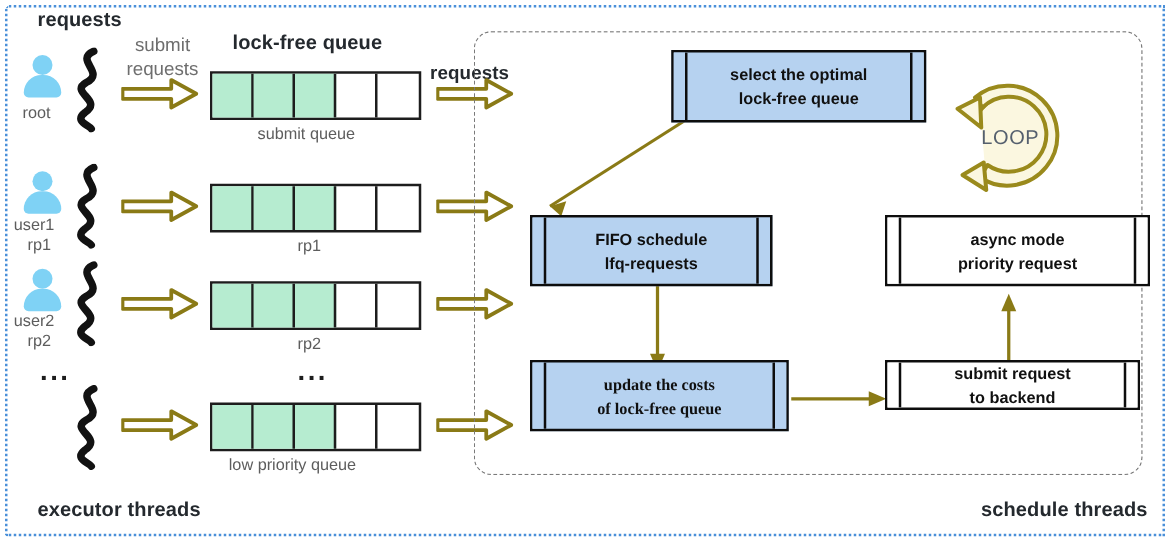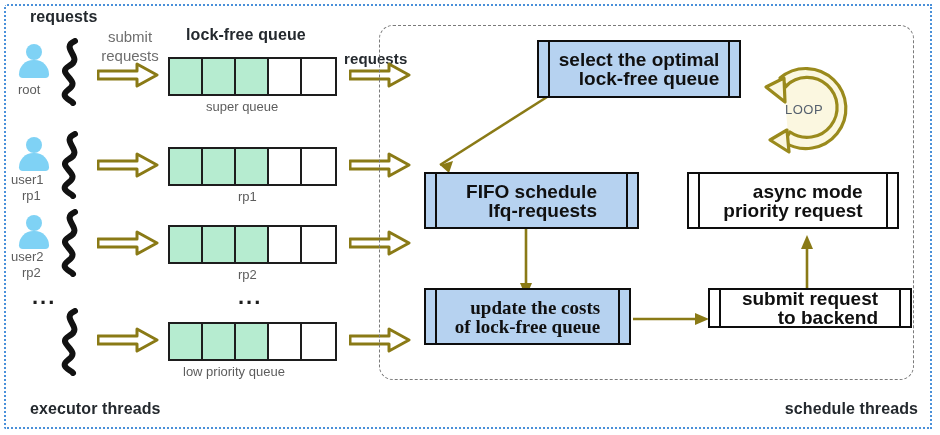--- a/index.html
+++ b/index.html
@@ -99,40 +99,40 @@
     box-sizing:border-box;
     flex:0 0 auto;
   }
   .procbox .bar.right{
     border-right:none;
     border-left:2.6px solid #0d0d0d;
   }
   .procbox .inner{
     flex:1 1 auto;
     display:flex;align-items:center;justify-content:center;
-    text-align:right;
+    text-align:center;
     font-weight:bold;
-    font-size:19px;
+    font-size:13px;
     color:#101010;
     line-height:19px;
     padding:0 2px;
   }
   .procbox.blue{background:#b6d2f0;}
   .procbox.blue .bar{background:#b6d2f0;}
   .procbox.white{background:#ffffff;}
   .procbox.white .bar{background:#ffffff;}
 
   
   .conn{position:absolute;}
 
   
   .loop-wrap{position:absolute;}
   .loop-label{
     position:absolute;
-    font-size:13px;color:#55606e;
+    font-size:16px;color:#55606e;
     letter-spacing:.5px;
   }
 
   
   .ellip{
     position:absolute;
     font-size:22px;font-weight:bold;color:#1d1d1d;
     letter-spacing:2px;line-height:10px;
   }
 </style>
@@ -200,21 +200,21 @@
     <path d="M1 9 H40 V2 L60 13 L40 24 V17 H1 Z" fill="#ffffff" stroke="#8a7a16" stroke-width="3" stroke-linejoin="round"></path>
   </svg>
 
   <div class="queue" style="left:168px;top:57px;width:169px;height:39px;">
     <div class="cell filled"></div>
     <div class="cell filled"></div>
     <div class="cell filled"></div>
     <div class="cell"></div>
     <div class="cell"></div>
   </div>
-  <div class="lbl small-sub" style="left:206px;top:99px;">super queue</div>
+  <div class="lbl small-sub" style="left:206px;top:99px;">submit queue</div>
 
   <div class="queue" style="left:168px;top:147px;width:169px;height:39px;">
     <div class="cell filled"></div>
     <div class="cell filled"></div>
     <div class="cell filled"></div>
     <div class="cell"></div>
     <div class="cell"></div>
   </div>
   <div class="lbl small-sub" style="left:238px;top:189px;">rp1</div>
 
@@ -280,21 +280,21 @@
     <div class="bar"></div>
     <div class="inner">
       <div>
         <div>select the optimal</div>
         <div>lock-free queue</div>
       </div>
     </div>
     <div class="bar right"></div>
   </div>
 
-  <div class="procbox blue" style="left:424px;top:172px;width:215px;height:57px;">
+  <div class="procbox blue" style="left:424px;top:172px;width:194px;height:57px;">
     <div class="bar"></div>
     <div class="inner">
       <div>
         <div>FIFO schedule</div>
         <div>lfq-requests</div>
       </div>
     </div>
     <div class="bar right"></div>
   </div>
 
@@ -302,21 +302,21 @@
     <div class="bar"></div>
     <div class="inner">
       <div>
         <div>update the costs</div>
         <div>of lock-free queue</div>
       </div>
     </div>
     <div class="bar right"></div>
   </div>
 
-  <div class="procbox white" style="left:687px;top:172px;width:212px;height:57px;">
+  <div class="procbox white" style="left:708px;top:172px;width:212px;height:57px;">
     <div class="bar"></div>
     <div class="inner">
       <div>
         <div>async mode</div>
         <div>priority request</div>
       </div>
     </div>
     <div class="bar right"></div>
   </div>
 

